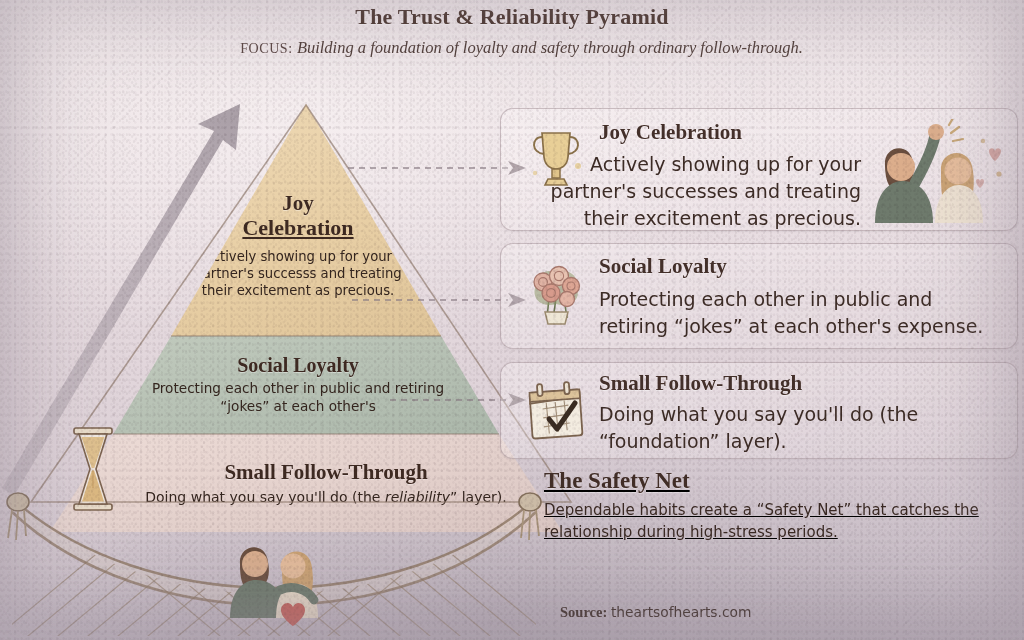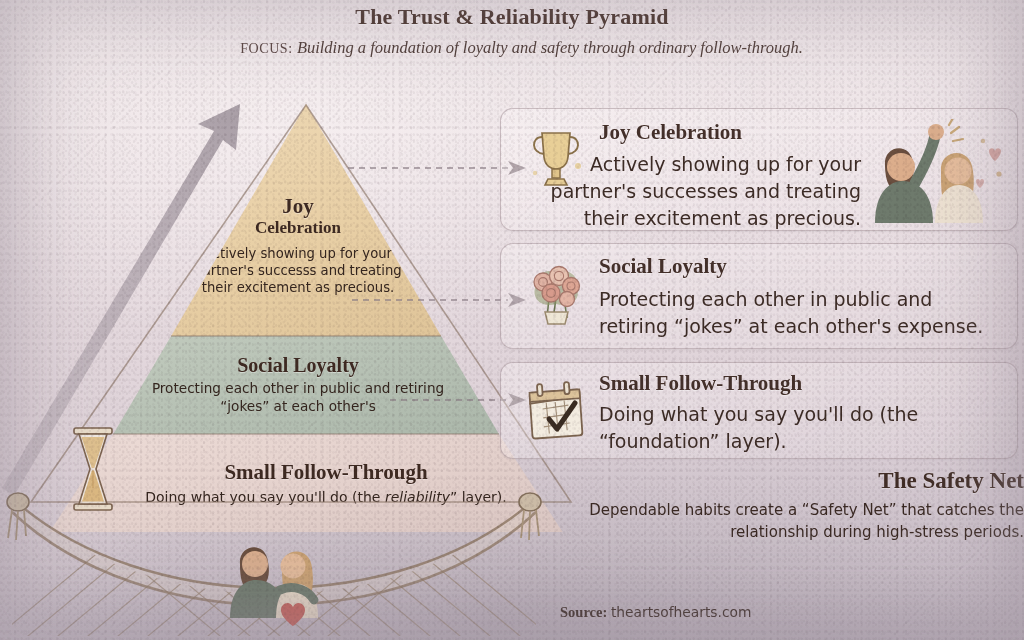--- a/index.html
+++ b/index.html
@@ -69,21 +69,21 @@
     clip-path: polygon(26.5% 0%, 76.5% 0%, 87.2% 100%, 15.8% 100%);
     background:linear-gradient(165deg,#c3ccbf 0%,#b4bfb2 60%,#a9b5a8 100%);
   }
   #tier-bot {
     left:10px; top:330px; width:540px; height:98px;
     clip-path: polygon(15.8% 0%, 87.2% 0%, 99% 100%, 4% 100%);
     background:linear-gradient(165deg,#eddcd7 0%,#e3d0cb 60%,#dac6c2 100%);
   }
   #tier-top .tier-inner { padding-top:52px; }
   #tier-top .tier-title { font-size:21px; line-height:1.02; }
-  #tier-top .tier-sub { font-size:17px; margin-top:1px; }
+  #tier-top .tier-sub { font-size:22px; margin-top:1px;text-decoration:underline; }
   #tier-top .tier-body { font-size:13.2px; line-height:1.30; margin-top:7px; width:230px; }
   #tier-mid .tier-title { font-size:20px; }
   #tier-mid .tier-body { font-size:13.6px; line-height:1.32; margin-top:3px; width:330px; }
   #tier-bot .tier-inner { padding-left:56px; }
   #tier-bot .tier-title { font-size:21px; }
   #tier-bot .tier-body { font-size:14px; line-height:1.32; margin-top:3px; }
   .tier-body i { font-style:italic; }
 
   
   #pyr-outline { position:absolute; left:0; top:0; width:560px; height:400px; pointer-events:none; }
@@ -120,21 +120,21 @@
   #card-joy .card-body { left:30px; top:42px; width:330px; }
   #card-loyalty { left:500px; top:243px; width:518px; height:106px; }
   #card-loyalty .card-title { left:98px; top:10px; }
   #card-loyalty .card-body { left:98px; top:42px; width:400px; }
   #card-follow { left:500px; top:362px; width:518px; height:97px; }
   #card-follow .card-title { left:98px; top:8px; }
   #card-follow .card-body { left:98px; top:38px; width:400px; }
   .card-icon { position:absolute; left:22px; top:14px; width:66px; height:72px; }
 
   
-  #netblock { position:absolute; left:560px; top:468px; width:464px; text-align:right; }
+  #netblock { position:absolute; left:544px; top:468px; width:464px; text-align:left;text-decoration:underline; }
   #net-title { font-size:23px; font-weight:700; color:#422e27; text-shadow:0 1px 0 rgba(255,255,255,.35); }
   #net-body { margin-top:6px; font-family:"DejaVu Sans", sans-serif; font-size:15px; line-height:1.45; color:#3b2a24; }
   #source { position:absolute; left:560px; top:604px; width:464px; text-align:left; font-size:14.5px; color:#3b2a24; }
   #source b { font-weight:700; }
   #source span.url { font-family:"DejaVu Sans", sans-serif; font-size:13.8px; }
 </style>
 </head>
 <body>
 
 <div id="stage">

